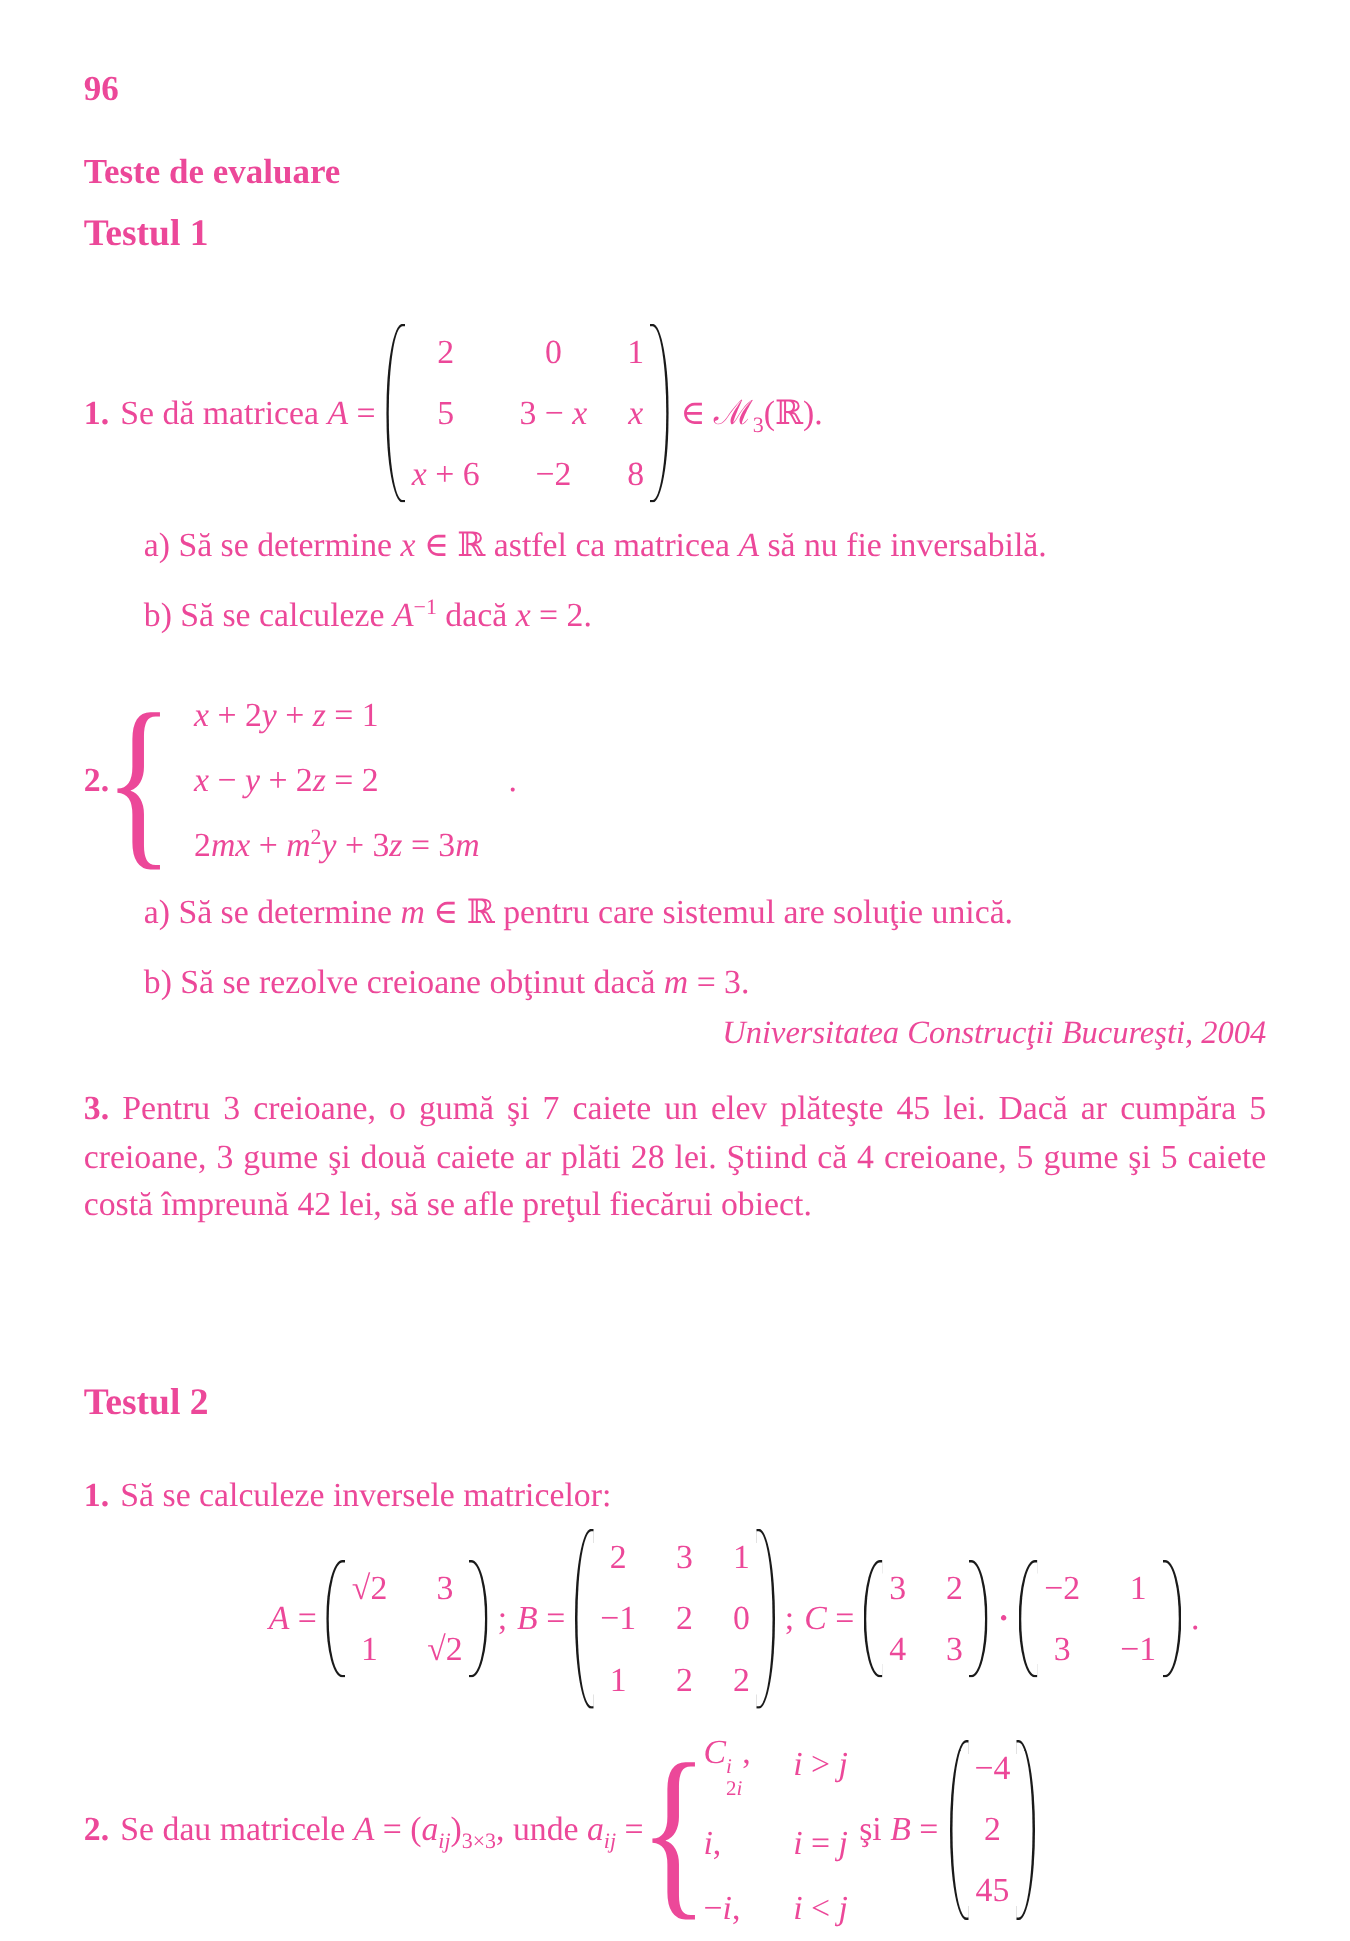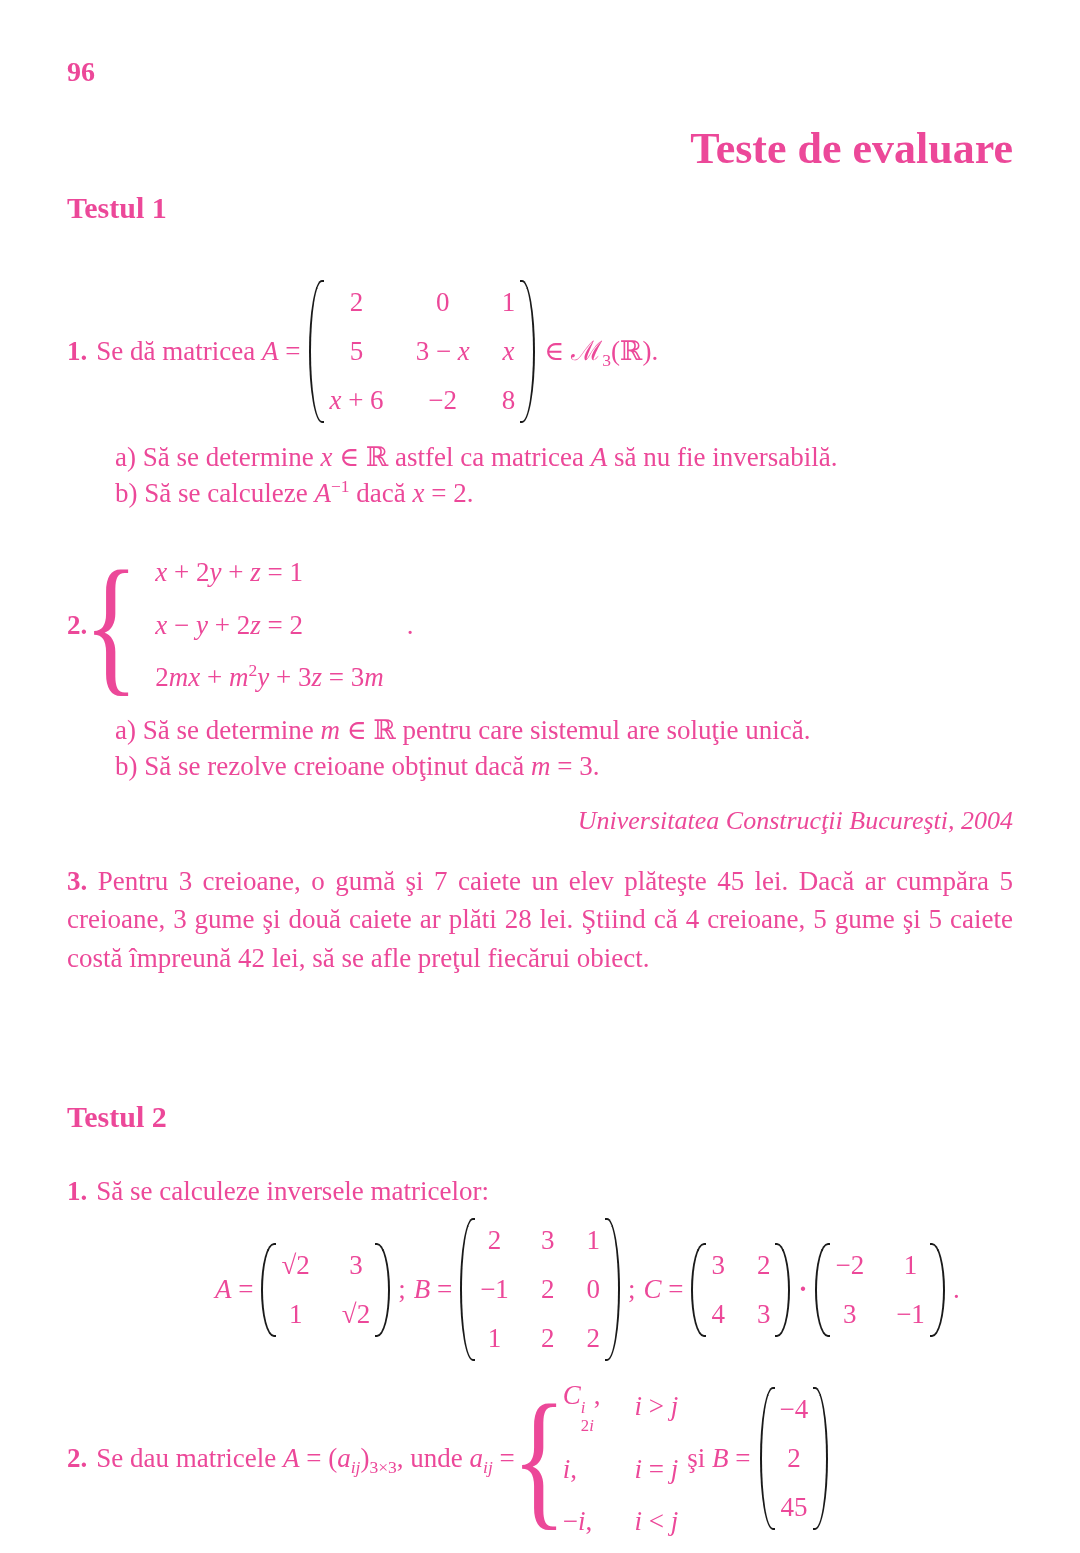--- a/index.html
+++ b/index.html
@@ -5,37 +5,37 @@
   *{box-sizing:border-box;margin:0;padding:0;}
   html,body{background:#ffffff;}
   .page{
     width:1080px;height:1553px;background:#ffffff;color:#ec4899;
     font-family:"Liberation Serif","DejaVu Serif",serif;
     font-size:27px;line-height:1.3;
     padding:54px 67px 0 67px;position:relative;overflow:hidden;
   }
   i{font-style:italic;}
   .pnum{font-weight:700;}
-  .doc-title{text-align:right;font-weight:700;font-size:44px;margin:30px 0 10px;}
+  .doc-title{text-align:left;font-weight:700;font-size:28px;margin:30px 0 10px;}
   .test-heading{text-align:left;font-weight:700;font-size:30px;}
   .th2{margin-top:120px;}
   .page-number{font-weight:700;font-size:28px;}
 
   .math-row{display:flex;align-items:center;gap:9px;}
   .row-p11{margin-top:50px;}
   .row-p12{margin-top:40px;}
   .row-t2p1{margin-top:38px;}
   .matrices-row{margin-top:6px;margin-left:148px;gap:8px;}
   .row-t2p2{margin-top:14px;}
 
-  .subitem{padding-left:48px;margin-top:1px;}
+  .subitem{padding-left:48px;margin-top:21px;}
   .subitem.first{margin-top:14px;}
   .closing{margin-top:12px;}
 
-  .attribution{text-align:right;font-style:italic;font-size:26px;margin-top:20px;}
+  .attribution{text-align:right;font-style:italic;font-size:26px;margin-top:6px;}
 
   .para{margin-top:24px;text-align:justify;line-height:1.42;}
 
   sup,sub{font-size:0.65em;line-height:0;}
   .ss{display:inline-flex;flex-direction:column;align-items:flex-start;
       font-size:0.62em;line-height:1.08;vertical-align:-0.5em;}
   .ss .ss-sup,.ss .ss-sub{display:block;}
 
   .matrix{
     display:inline-grid;position:relative;

